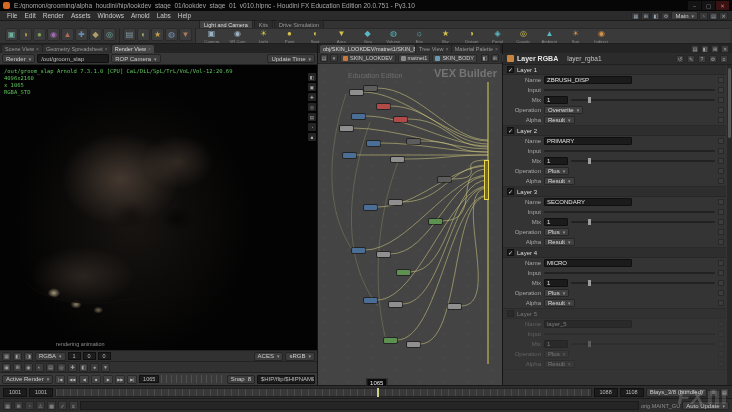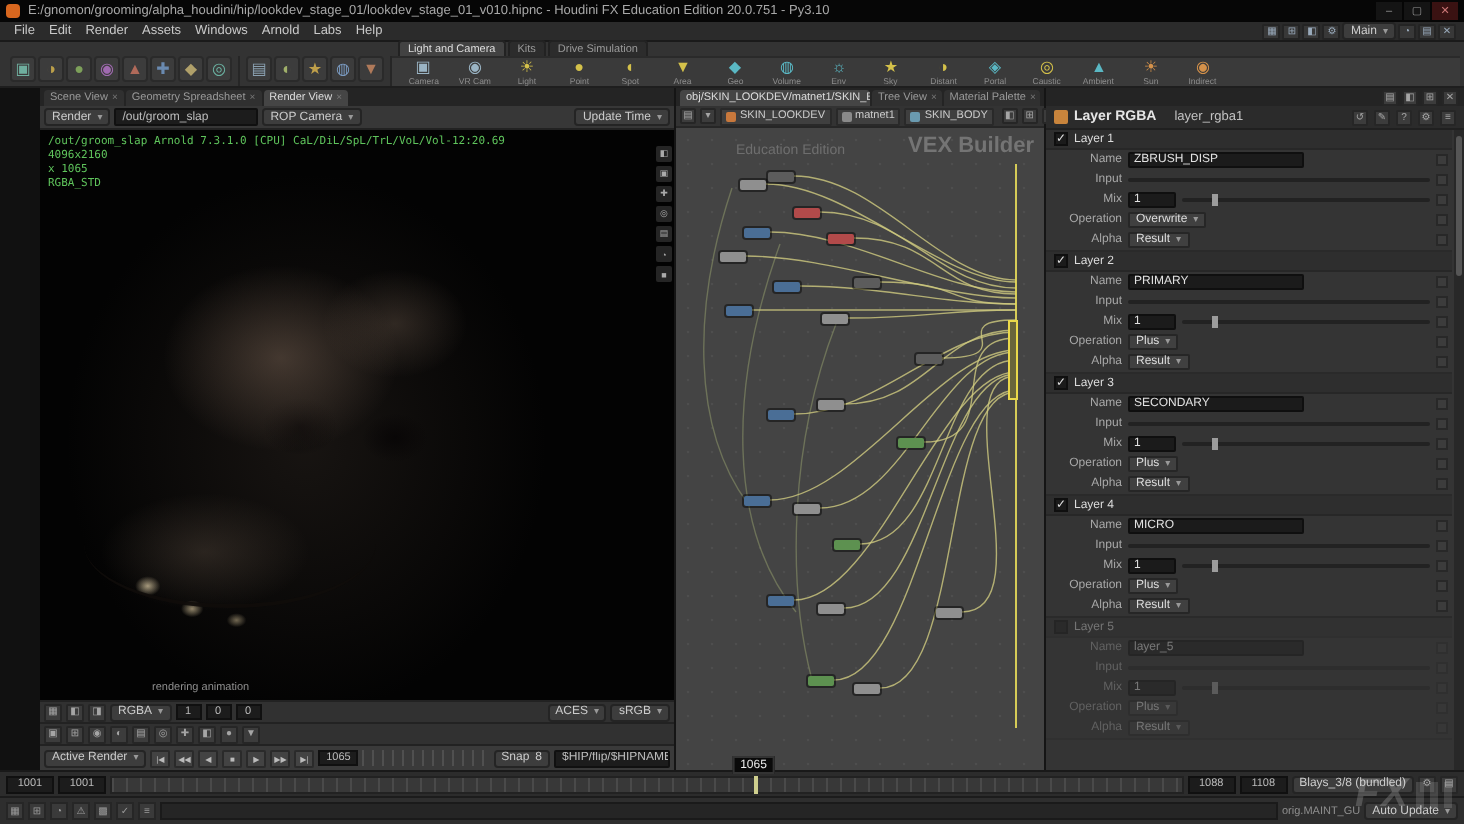--- a/index.html
+++ b/index.html
@@ -31,21 +31,21 @@
 .shelf-block{flex:1;display:flex;flex-direction:column;height:23px;min-width:0;}
 .shelf-tabs{display:flex;gap:1px;height:8px;padding-left:3px;align-items:flex-end;}
 .shelf-tab{font-size:5.5px;padding:0 4px;height:8px;display:flex;align-items:center;background:#2c2c2c;color:#9a9a9a;border:1px solid #222;border-bottom:none;border-radius:2px 2px 0 0;white-space:nowrap;}
 .shelf-tab.active{background:#424242;color:#ddd;}
 .shelf-tools{display:flex;flex:1;align-items:center;gap:1px;padding:0 3px;background:#3a3a3a;border-top:1px solid #2a2a2a;overflow:hidden;}
 .shelf-tool{display:flex;flex-direction:column;align-items:center;width:25px;flex:0 0 auto;}
 .tool-ico{font-size:8px;line-height:9px;}
 .tool-label{font-size:5px;color:#8d8d8d;white-space:nowrap;transform:scale(.85);}
 
 
-.main{flex:1;display:flex;min-height:0;margin-left:20px;}
+.main{flex:1;display:flex;min-height:0;}
 .pane-tabs{height:9px;background:#242424;display:flex;align-items:flex-end;gap:1px;padding:0 2px;flex:0 0 auto;}
 .pane-tab{height:8px;display:flex;align-items:center;gap:2px;background:#303030;color:#999;padding:0 3px;font-size:5.5px;border-radius:2px 2px 0 0;white-space:nowrap;max-width:95px;overflow:hidden;}
 .pane-tab.active{background:#454545;color:#ddd;}
 .pane-tab .x{color:#777;font-size:5px;}
 
 
 .viewport-pane{width:318px;display:flex;flex-direction:column;border-right:1px solid #151515;background:#2e2e2e;flex:0 0 auto;}
 .vp-toolbar{height:12px;background:#373737;border-bottom:1px solid #222;display:flex;align-items:center;gap:2px;padding:0 2px;flex:0 0 auto;}
 .field{background:#1c1c1c;border:1px solid #101010;height:9px;display:flex;align-items:center;padding:0 3px;font-size:6px;color:#bdbdbd;border-radius:1px;white-space:nowrap;overflow:hidden;}
 .vp-canvas{flex:1;position:relative;overflow:hidden;background:

